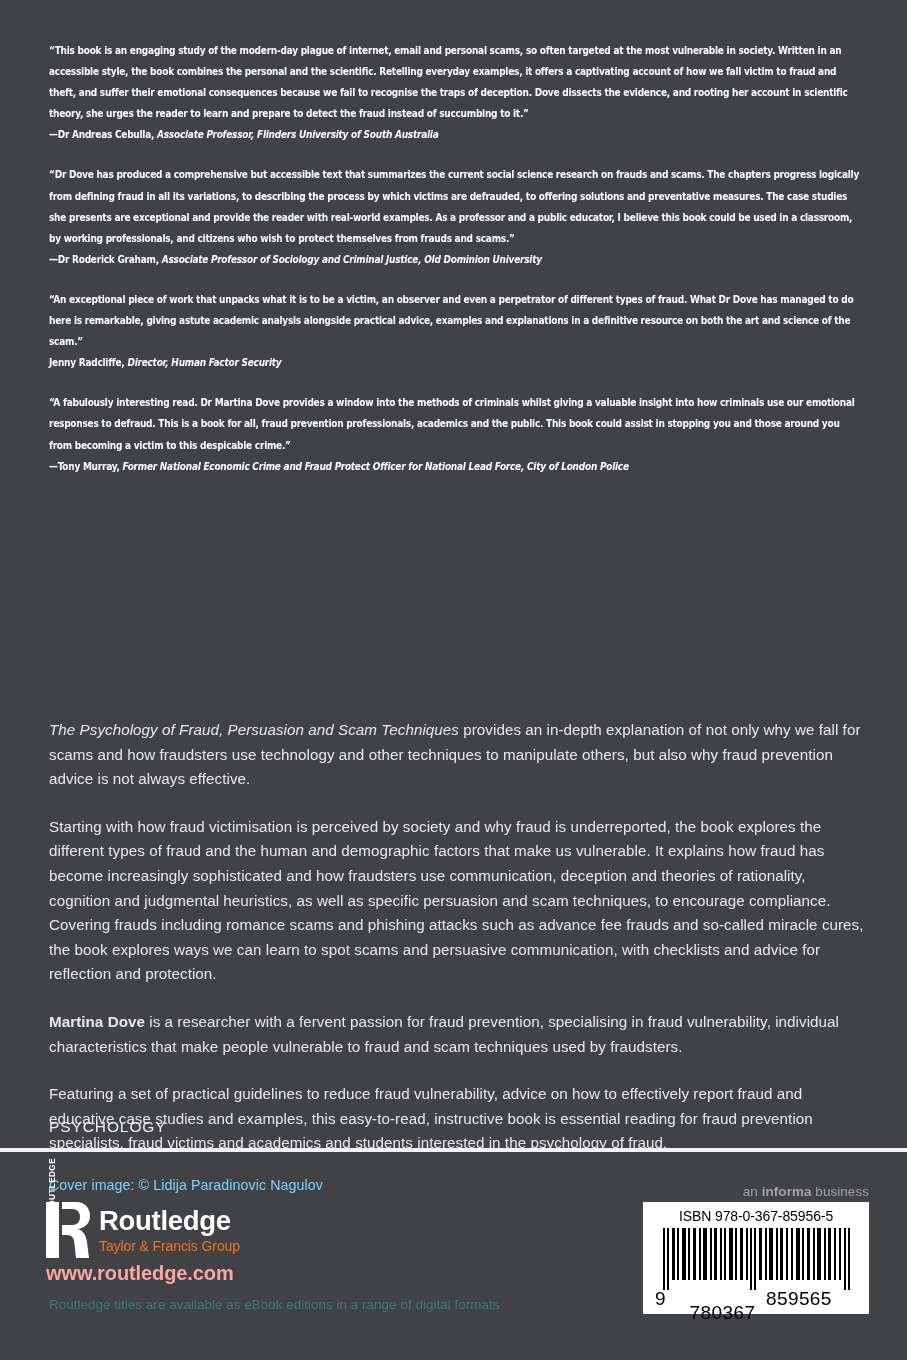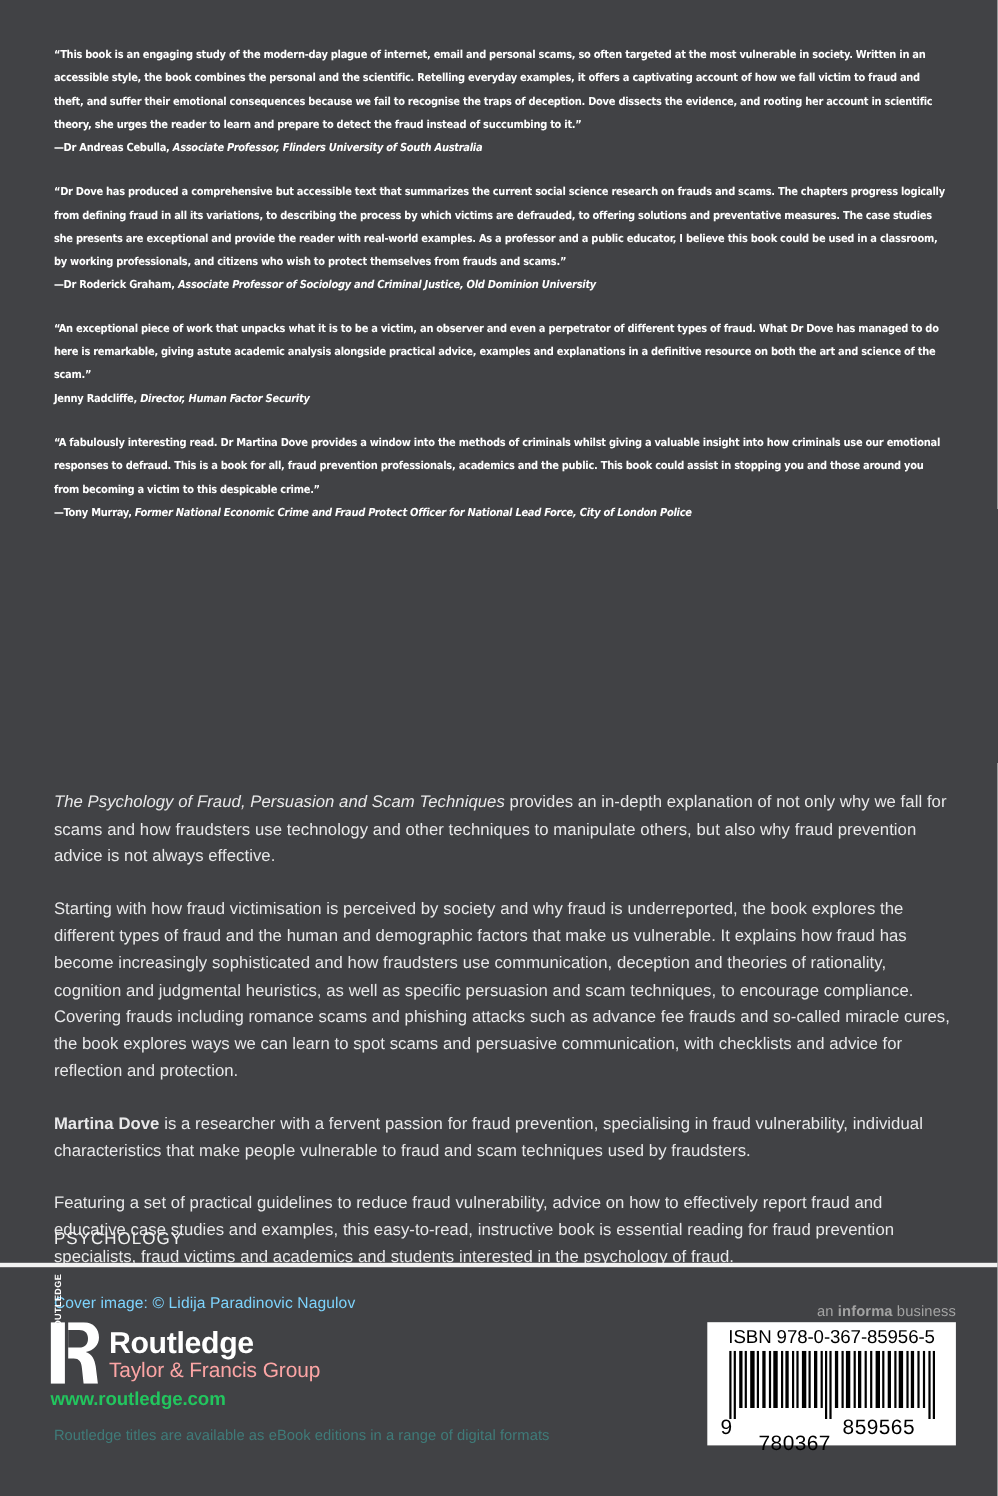--- a/index.html
+++ b/index.html
@@ -138,34 +138,34 @@
   }
   .rl-name {
     color: #ffffff;
     font-family: "Liberation Sans", sans-serif;
     font-size: 27.5px;
     font-weight: bold;
     line-height: 30px;
     letter-spacing: -0.3px;
   }
   .rl-sub {
-    color: #fca5a5;
-    font-family: "Liberation Sans", sans-serif;
-    font-size: 19px;
+    color: #f97316;
+    font-family: "Liberation Sans", sans-serif;
+    font-size: 14px;
     line-height: 19px;
     letter-spacing: -0.1px;
     margin-top: 1px;
   }
   .rl-url {
     position: absolute;
     left: 46px;
     top: 110px;
-    color: #22c55e;
-    font-family: "Liberation Sans", sans-serif;
-    font-size: 17px;
+    color: #fca5a5;
+    font-family: "Liberation Sans", sans-serif;
+    font-size: 20px;
     font-weight: bold;
     letter-spacing: -0.1px;
   }
   .ebook-line {
     position: absolute;
     left: 49px;
     top: 145px;
     color: #3f7b79;
     font-family: "Liberation Sans", sans-serif;
     font-size: 13.4px;
@@ -190,21 +190,21 @@
     top: 50px;
     width: 226px;
     height: 112px;
     background: #ffffff;
     box-sizing: border-box;
     padding: 4px 10px 3px 10px;
   }
   .isbn-text {
     color: #000000;
     font-family: "Liberation Sans", sans-serif;
-    font-size: 17px;
+    font-size: 14px;
     text-align: center;
     letter-spacing: -0.1px;
     line-height: 20px;
   }
   .bars {
     margin-top: 2px;
     height: 62px;
     width: 100%;
     display: block;
   }

